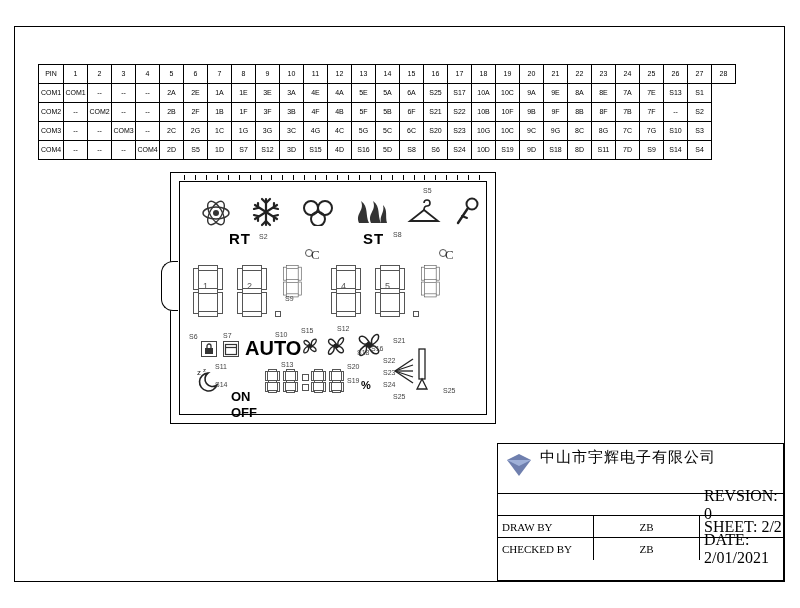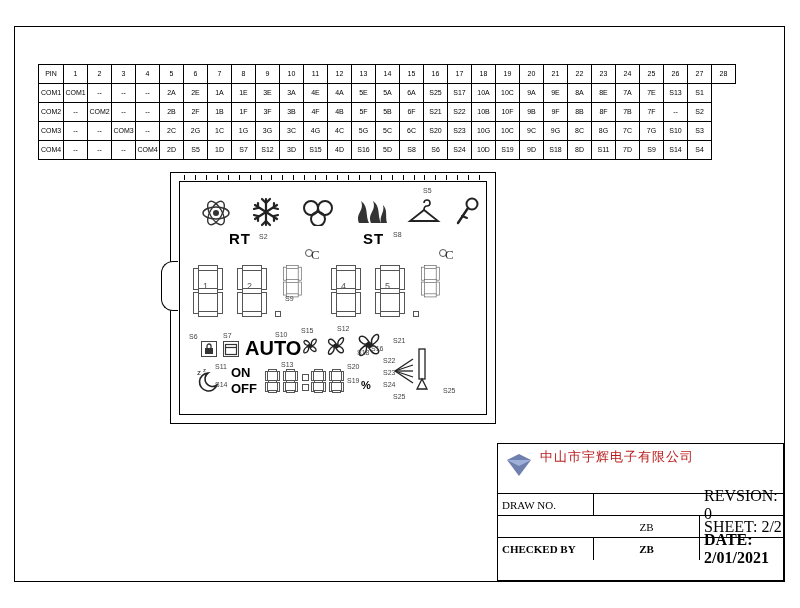--- a/index.html
+++ b/index.html
@@ -53,34 +53,34 @@
   .seg7s .s{position:absolute;background:#fff;border:1px solid #555;box-sizing:border-box;}
   .seg7s .sa{left:3px;top:0;width:9px;height:3px;}
   .seg7s .sb{left:12px;top:2px;width:3px;height:10px;}
   .seg7s .sc{left:12px;top:13px;width:3px;height:10px;}
   .seg7s .sd{left:3px;top:21px;width:9px;height:3px;}
   .seg7s .se{left:0;top:13px;width:3px;height:10px;}
   .seg7s .sf{left:0;top:2px;width:3px;height:10px;}
   .seg7s .sg{left:3px;top:11px;width:9px;height:3px;}
 
   .autotxt{position:absolute;font-size:20px;font-family:"Liberation Sans",sans-serif;font-weight:bold;letter-spacing:0px;}
-  .onoff{position:absolute;font-size:13px;font-weight:bold;font-family:"Liberation Sans",sans-serif;}
+  .onoff{position:absolute;font-size:13px;font-weight:bold;font-family:"Liberation Sans",sans-serif;margin-top:24px;}
 
   .box-ic{position:absolute;border:1px solid #444;box-sizing:border-box;}
 
   
   .titleblock{position:absolute;left:497px;top:443px;width:287px;height:138px;border:1px solid #000;box-sizing:border-box;}
   .tb-logo{position:absolute;left:0;top:0;width:285px;height:50px;border-bottom:1px solid #000;box-sizing:border-box;}
   .tb-row{position:absolute;left:0;width:285px;height:22px;border-bottom:1px solid #000;box-sizing:border-box;}
-  .tb-r1{top:50px;} .tb-r2{top:72px;} .tb-r3{top:94px;border-bottom:none;font-weight:bold;}
+  .tb-r1{top:50px;} .tb-r2{top:72px;} .tb-r3{top:94px;border-bottom:none;}
   .tb-c1{position:absolute;left:0;top:0;width:96px;height:100%;border-right:1px solid #000;box-sizing:border-box;display:flex;align-items:center;padding-left:4px;font-size:11px;font-family:"Liberation Serif",serif;}
   .tb-c2{position:absolute;left:96px;top:0;width:106px;height:100%;border-right:1px solid #000;box-sizing:border-box;display:flex;align-items:center;justify-content:center;font-size:11px;font-family:"Liberation Serif",serif;}
   .tb-c3{position:absolute;left:202px;top:0;width:83px;height:100%;box-sizing:border-box;display:flex;align-items:center;padding-left:4px;font-size:16px;font-family:"Liberation Serif",serif;}
   .cnlogo{position:absolute;left:6px;top:8px;width:30px;height:26px;}
-  .cn1{position:absolute;left:42px;top:4px;font-size:13px;color:#b91c1c;font-family:"Liberation Sans",sans-serif;letter-spacing:1px;}
+  .cn1{position:absolute;left:42px;top:4px;font-size:15px;color:#000000;font-family:"Liberation Sans",sans-serif;letter-spacing:1px;}
   .cn2{position:absolute;left:42px;top:27px;font-size:11px;color:#9aa7c7;font-family:"Liberation Serif",serif;}
   svg{display:block;}
 </style>
 </head>
 <body>
 
 <div id="root">
 
   <div class="frame"></div>
 
@@ -559,24 +559,24 @@
       <span class="cnlogo">
         <svg width="30" height="26" viewBox="0 0 30 26">
           <polygon points="3,8 15,2 27,8 15,24" fill="#6f7fae"></polygon>
           <polygon points="3,8 27,8 15,14" fill="#9fb0d8"></polygon>
         </svg>
       </span>
       <span class="cn1">中山市宇辉电子有限公司</span>
     </div>
 
     <div class="tb-row tb-r1">
-      <span class="tb-c1">DRAW NO.</span>
       <span class="tb-c3">REVSION:   0</span>
     </div>
     <div class="tb-row tb-r2">
+      <span class="tb-c1">DRAW BY</span>
       <span class="tb-c2">ZB</span>
       <span class="tb-c3">SHEET: 2/2</span>
     </div>
     <div class="tb-row tb-r3">
       <span class="tb-c1">CHECKED BY</span>
       <span class="tb-c2">ZB</span>
       <span class="tb-c3">DATE: 2/01/2021</span>
     </div>
   </div>
 

